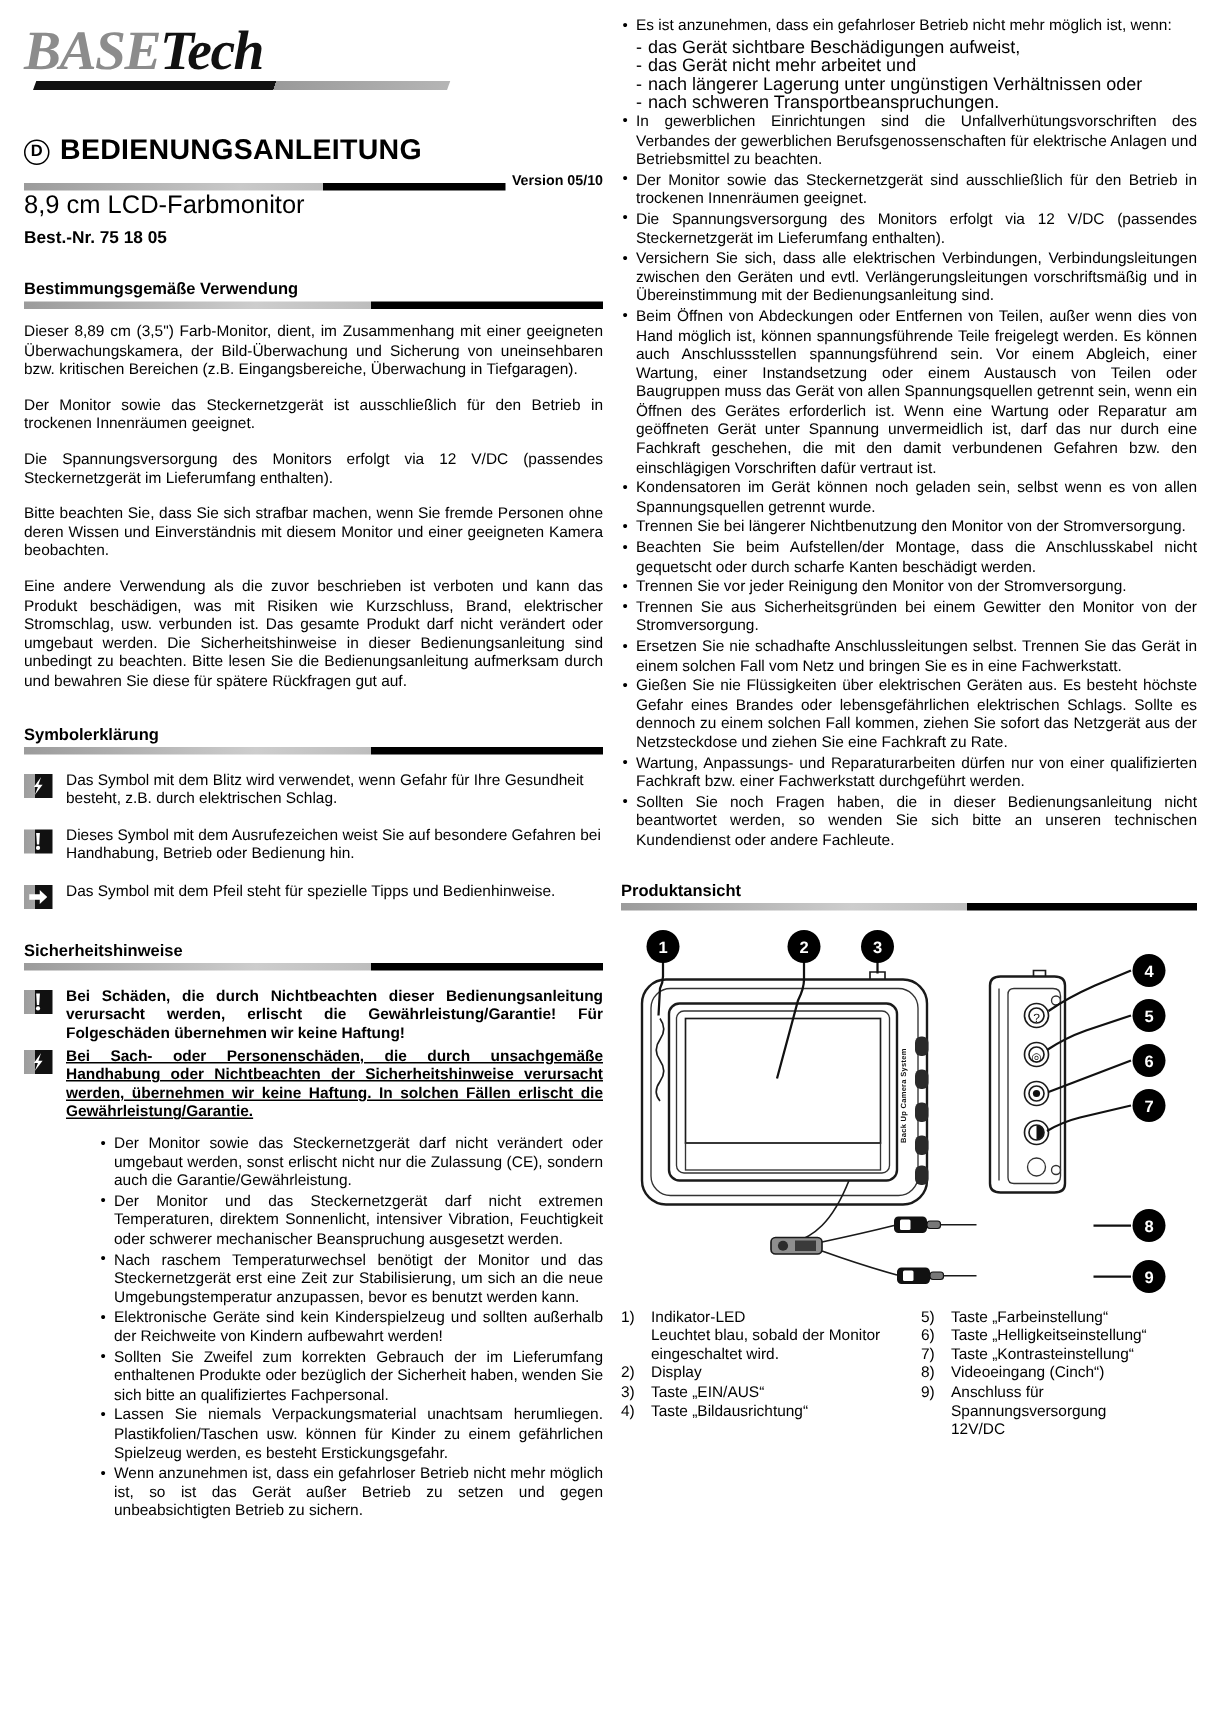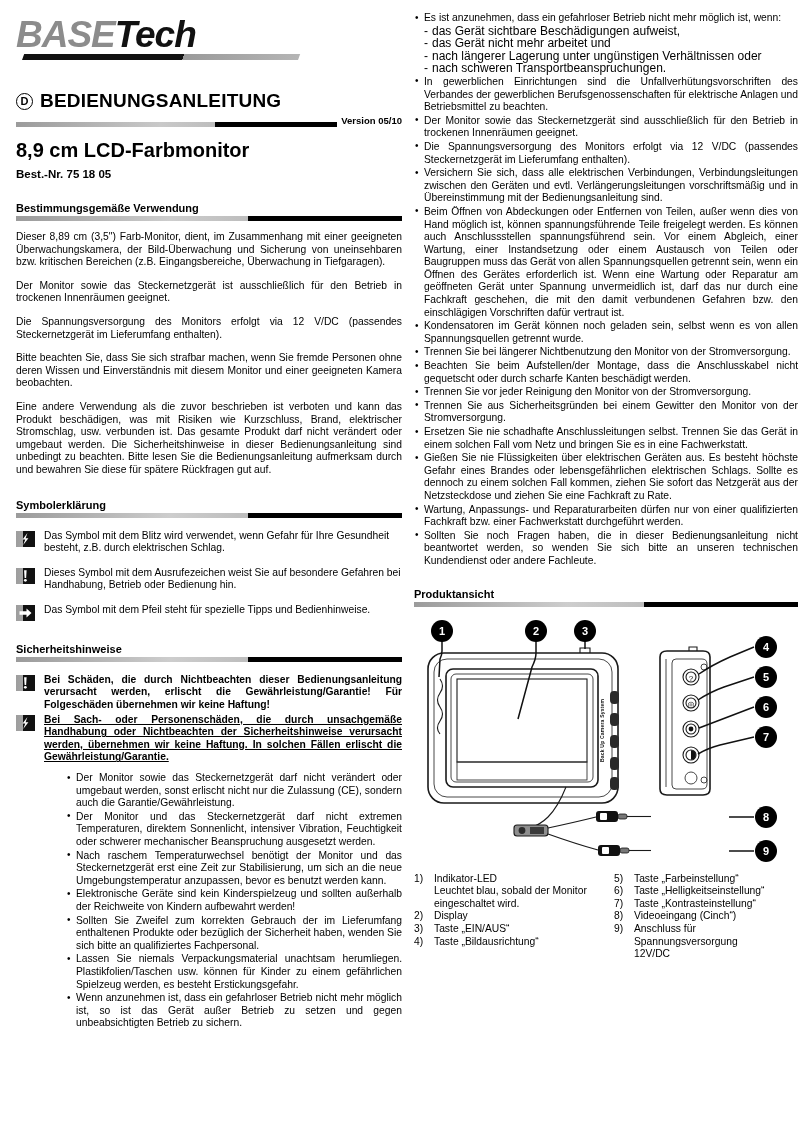--- a/index.html
+++ b/index.html
@@ -14,21 +14,21 @@
   }
   .page { position: relative; width: 808px; height: 1147px; padding: 0; }
 
   
   .col-left  { position: absolute; left: 16px;  top: 0;  width: 386px; }
   .col-right { position: absolute; left: 414px; top: 4px; width: 384px; }
 
   
   .logo-wrap { padding-top: 16px; }
   .logo-text {
-    font-family: Liberation Sans, sans-serif;
+    font-family: Liberation Serif, serif;
     font-weight: bold; font-style: italic;
     font-size: 37px; letter-spacing: -1px; line-height: 1;
     white-space: nowrap;
   }
   .logo-base { color: #8c8c8c; }
   .logo-tech { color: #111111; }
   .logo-rule {
     height: 6px; width: 276px; margin-top: 1px;
     background: linear-gradient(to right, #111 0%, #111 58%, #9a9a9a 58%, #b5b5b5 100%);
     transform: skewX(-20deg);
@@ -47,21 +47,21 @@
     font-size: 19px; font-weight: bold; letter-spacing: .2px;
     font-family: "Liberation Sans", sans-serif;
   }
   .title-rule-row { display: flex; align-items: flex-end; gap: 4px; margin-top: 3px; }
   .rule-grad {
     height: 5px; flex: 1;
     background: linear-gradient(to right, #9b9b9b 0%, #c9c9c9 45%, #bdbdbd 62%, #000 62%, #000 100%);
   }
   .version { font-size: 9.5px; font-weight: bold; white-space: nowrap; padding-bottom: 1px; }
 
-  .prod-title { font-size: 20px; font-weight: bold; margin-top: 12px; }
+  .prod-title { font-size: 17px; font-weight: normal; }
   .prod-order { font-size: 11.5px; font-weight: bold; margin-top: 6px; }
 
   
   .sec { margin-top: 22px; }
   .sec h2 {
     font-size: 11px; font-weight: bold; margin: 0 0 2px 0;
     font-family: "Liberation Sans", sans-serif;
   }
   .sec-rule {
     height: 5px; width: 100%;

